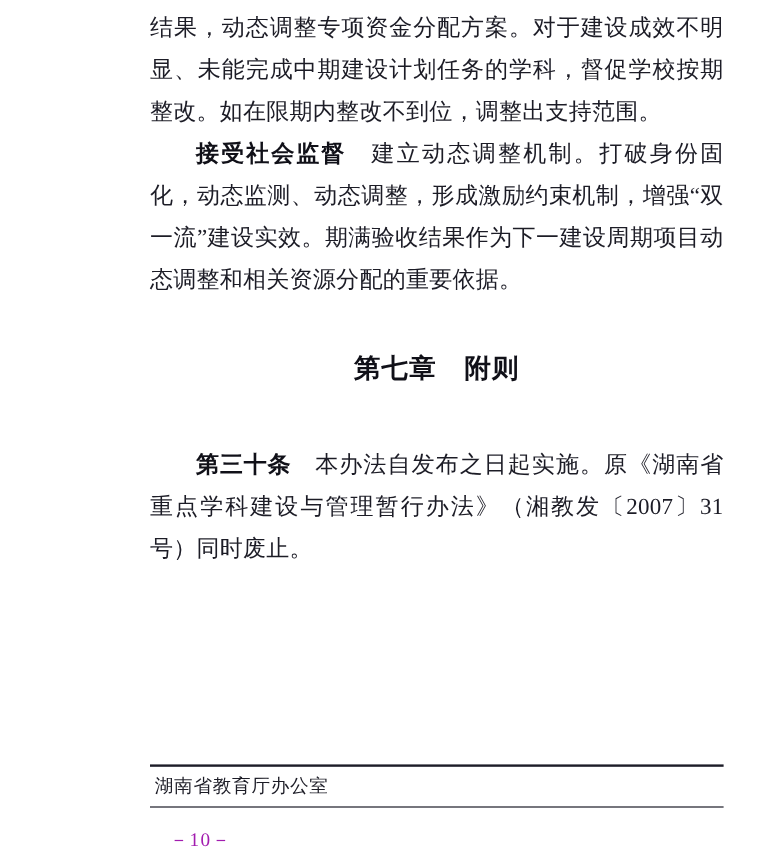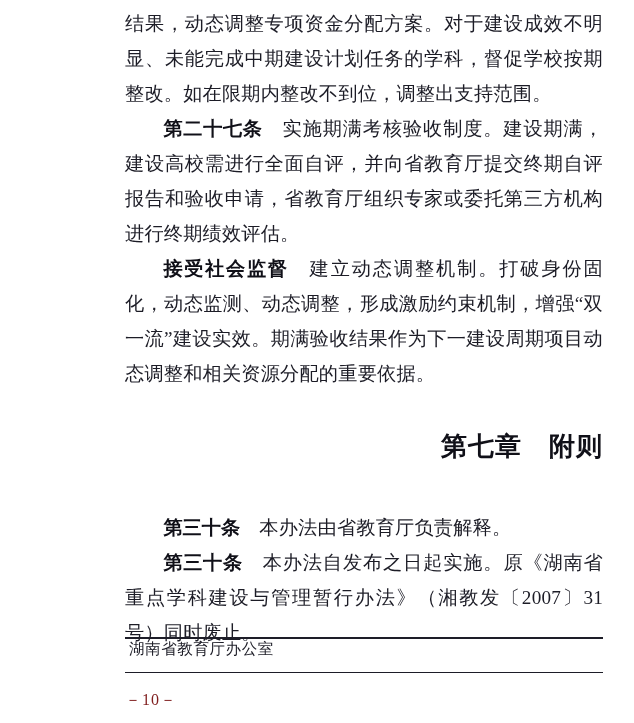--- a/index.html
+++ b/index.html
@@ -56,24 +56,24 @@
     color: #101018;
   }
 
   .art-gap {
     display: inline-block;
     width: 1em;
   }
 
   .chapter-heading {
     margin: 0;
-    text-align: right;
+    text-align: center;
     font-family: "Liberation Sans", "DejaVu Sans", sans-serif;
     font-weight: bold;
-    font-size: 26px;
+    font-size: 22px;
     line-height: 35px;
     letter-spacing: 1px;
     color: #101018;
   }
 
   .spacer-before-chapter { height: 38px; }
   .spacer-after-chapter  { height: 46px; }
 
   
   .footer {
@@ -83,68 +83,67 @@
     width: 478px;
   }
   .rule {
     width: 100%;
     height: 1.5px;
     background: #1d1d28;
   }
   .footer-row {
     display: flex;
     justify-content: space-between;
+    align-items: center;
     height: 33px;
     padding: 0 4px;
     box-sizing: border-box;
   }
   .footer-text {
     font-family: "Liberation Serif", "DejaVu Serif", serif;
     font-size: 15.5px;
     letter-spacing: 0.6px;
     color: #1c1c26;
     white-space: nowrap;
   }
   .footer-date {
     padding-right: 16px;
   }
 
   .page-number {
     position: absolute;
-    left: 78px;
+    left: 94px;
     top: 690px;
     width: 478px;
     font-family: "Liberation Serif", "DejaVu Serif", serif;
     font-size: 16px;
     letter-spacing: 1px;
-    color: #7f1d1d;
+    color: #a21caf;
     text-align: left;
   }
 </style>
 </head>
 <body>
 
 <div class="page">
 
   <div class="content">
 
     <p class="para"><span>结果，动态调整专项资金分配方案。对于建设成效不明显、未能完成中期建设计划任务的学科，督促学校按期整改。如在限期内整改不到位，调整出支持范围。</span></p>
 
-    <p class="para indent"><span class="art-no">第二十七条</span><span class="art-gap"></span><span>实施期满考核验收制度。建设期满，建设高校需进行全面自评，并向省教育厅提交终期自评报告和验收申请，省教育厅组织专家或委托第三方机构进行终期绩效评估。</span></p>
 
     <p class="para indent"><span class="art-no">接受社会监督</span><span class="art-gap"></span><span>建立动态调整机制。打破身份固化，动态监测、动态调整，形成激励约束机制，增强“双一流”建设实效。期满验收结果作为下一建设周期项目动态调整和相关资源分配的重要依据。</span></p>
 
 
     <div class="spacer-before-chapter"></div>
 
     <p class="chapter-heading">第七章　附则</p>
 
     <div class="spacer-after-chapter"></div>
 
-    <p class="para indent"><span class="art-no">第三十条</span><span class="art-gap"></span><span>本办法由省教育厅负责解释。</span></p>
 
     <p class="para indent"><span class="art-no">第三十条</span><span class="art-gap"></span><span>本办法自发布之日起实施。原《湖南省重点学科建设与管理暂行办法》（湘教发〔2007〕31 号）同时废止。</span></p>
 
   </div>
 
   <div class="footer">
     <div class="rule"></div>
     <div class="footer-row">
       <span class="footer-text">湖南省教育厅办公室</span>
     </div>

